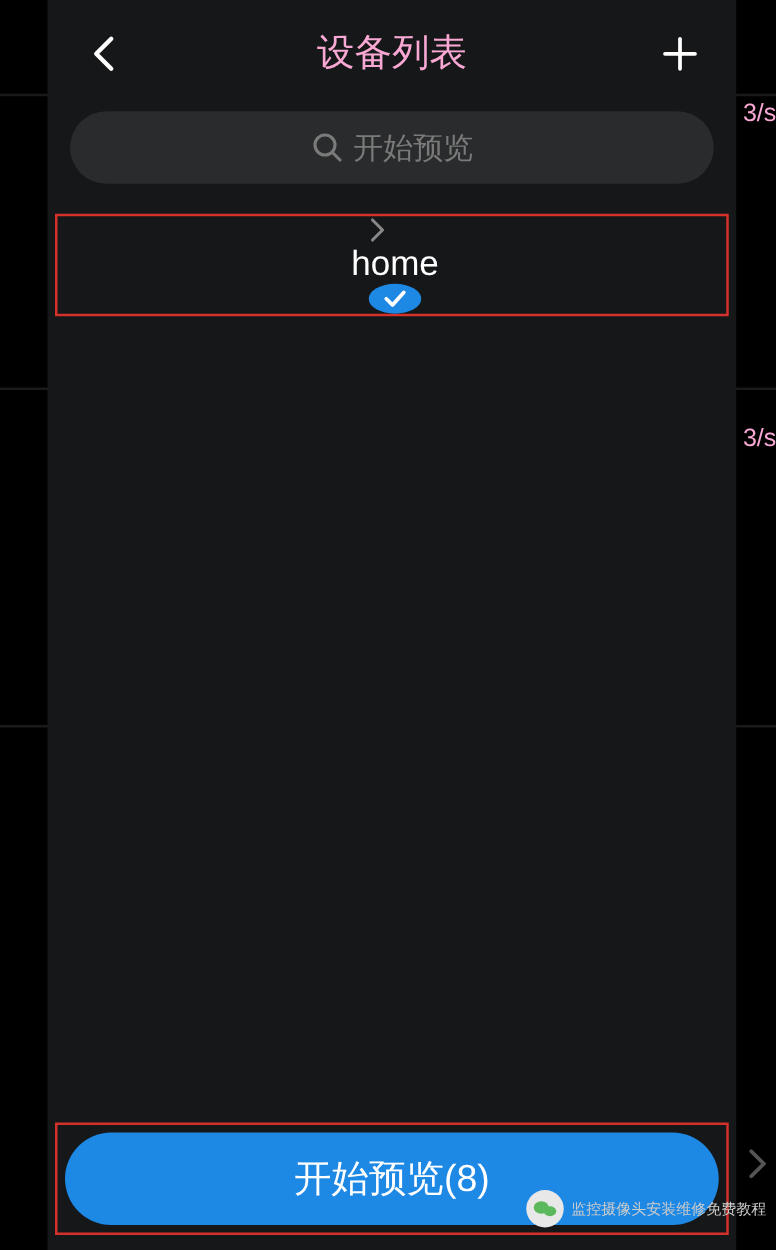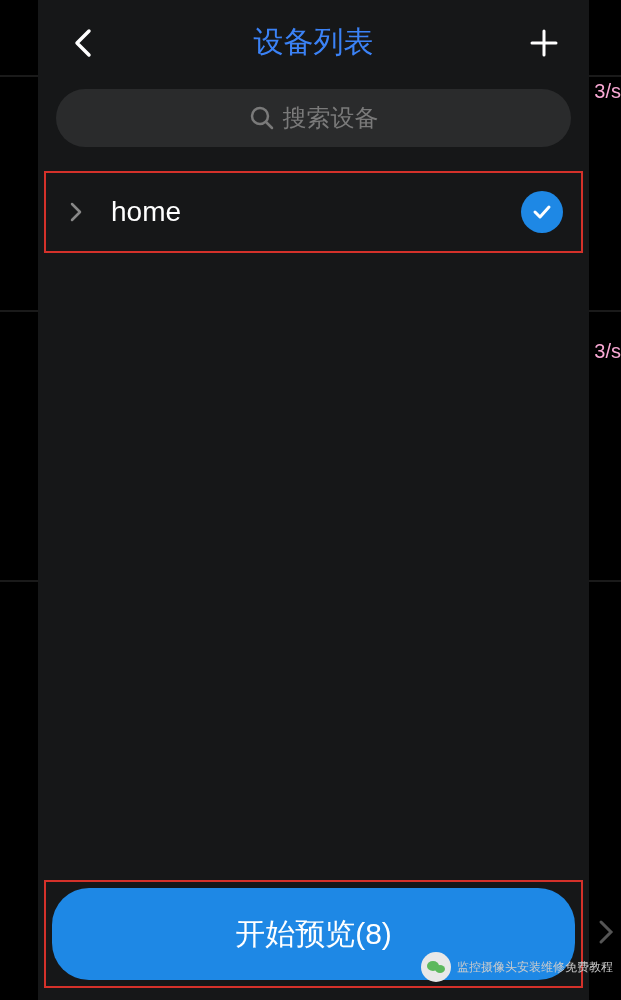--- a/index.html
+++ b/index.html
@@ -63,21 +63,21 @@
     .back-btn {
       width: 30px;
       height: 30px;
       display: flex;
       align-items: center;
       justify-content: center;
       cursor: pointer;
     }
     
     .title {
-      color: #3b82f6;
+      color: #f9a8d4;
       font-size: 30px;
       font-weight: 400;
     }
     
     .add-btn {
       width: 30px;
       height: 30px;
       display: flex;
       align-items: center;
       justify-content: center;
@@ -107,20 +107,21 @@
     }
     
     .device-item {
       border: 2px solid #d4312a;
       height: 82px;
       display: flex;
       align-items: center;
       padding: 0 18px 0 23px;
       background: transparent;
       cursor: pointer;
+      flex-direction: column;
     }
     
     .expand-icon {
       width: 18px;
       display: flex;
       align-items: center;
       margin-right: 24px;
     }
     
     .device-name {
@@ -142,21 +143,21 @@
     .bottom-area {
       padding: 8px 6px 12px 6px;
     }
     
     .preview-container {
       border: 2px solid #d4312a;
       padding: 6px;
     }
     
     .preview-btn {
-      height: 92px;
+      height: 74px;
       background: #1e88e5;
       border-radius: 37px;
       display: flex;
       align-items: center;
       justify-content: center;
       color: #fff;
       font-size: 30px;
       cursor: pointer;
     }
     
@@ -223,21 +224,21 @@
         <path d="M15 3 L15 27 M3 15 L27 15" stroke="#fff" stroke-width="3" stroke-linecap="round"></path>
       </svg>
     </div>
   </div>
 
   <div class="search-bar">
     <svg width="26" height="26" viewBox="0 0 26 26">
       <circle cx="11" cy="11" r="8" stroke="#7a7a7a" stroke-width="2.5" fill="none"></circle>
       <path d="M17 17 L23 23" stroke="#7a7a7a" stroke-width="2.5" stroke-linecap="round"></path>
     </svg>
-    <span class="search-placeholder">搜索设备</span>
+    <span class="search-placeholder">开始预览</span>
   </div>
 
   <div class="device-list">
     <div class="device-item">
       <span class="expand-icon">
         <svg width="14" height="22" viewBox="0 0 14 22">
           <path d="M3 3 L11 11 L3 19" stroke="#888" stroke-width="2.5" fill="none" stroke-linecap="round" stroke-linejoin="round"></path>
         </svg>
       </span>
       <span class="device-name">home</span>

